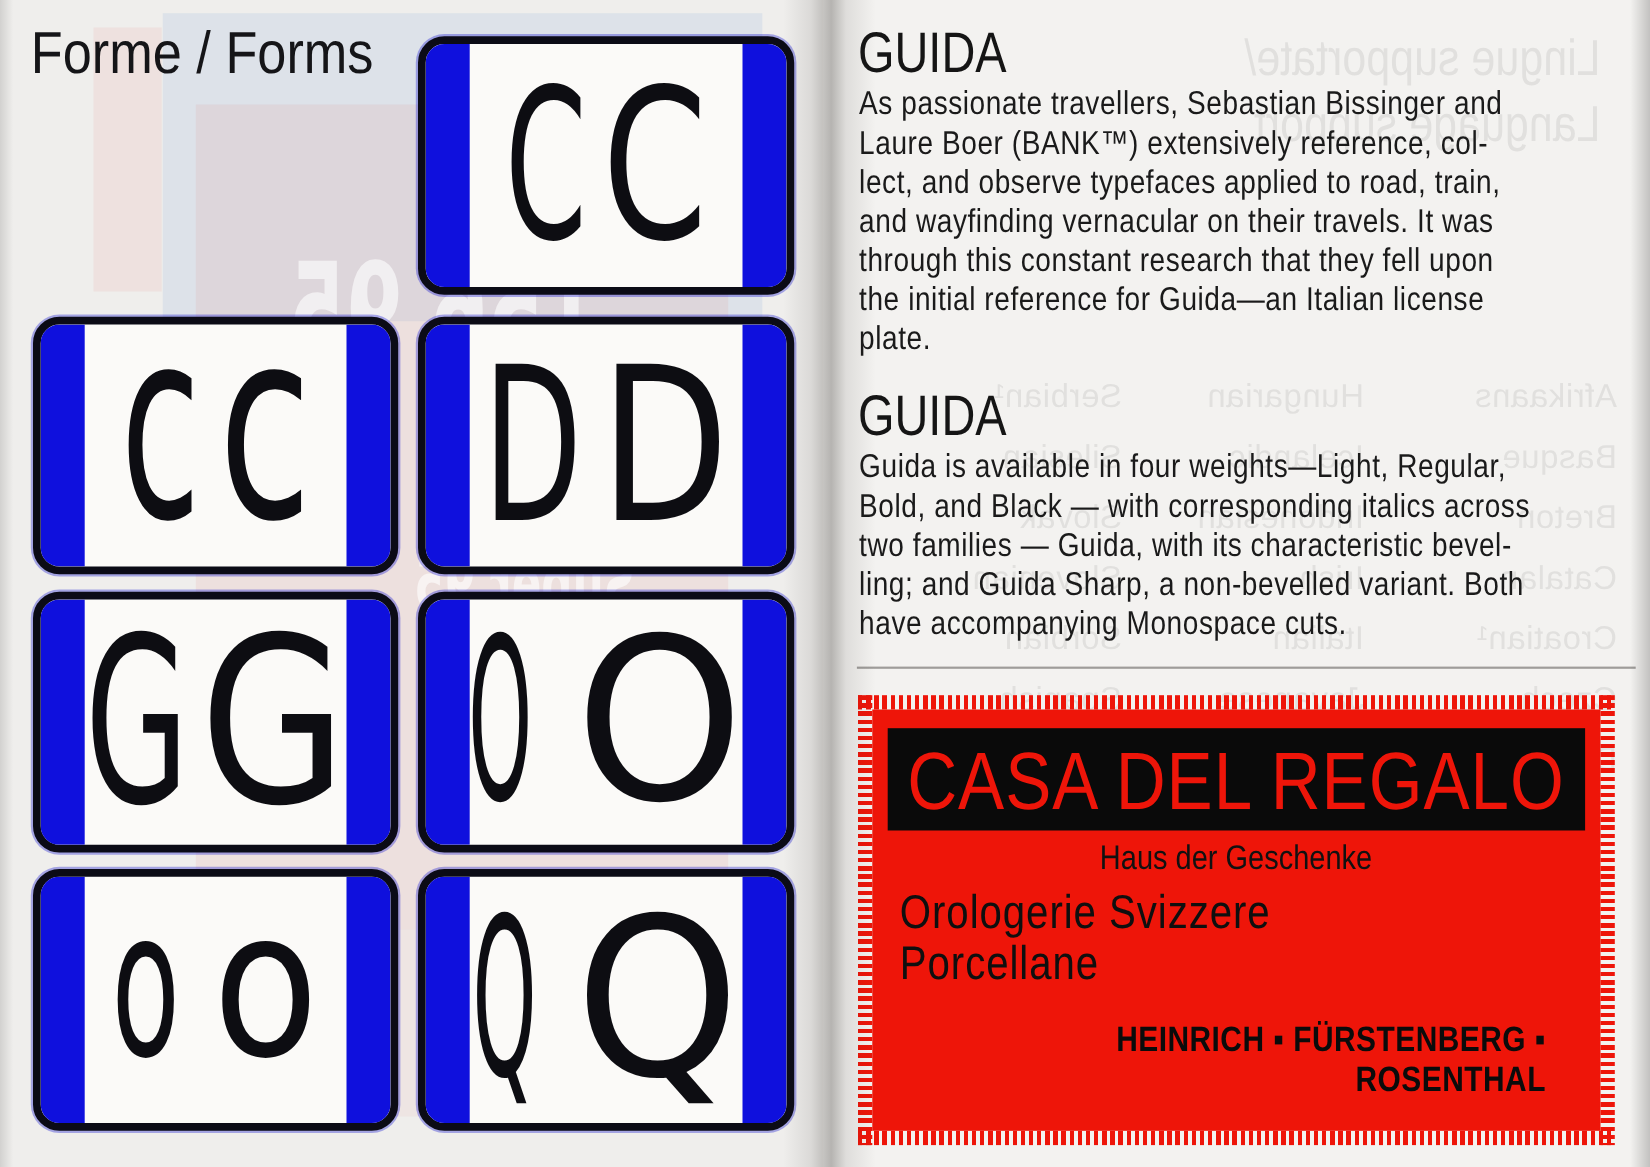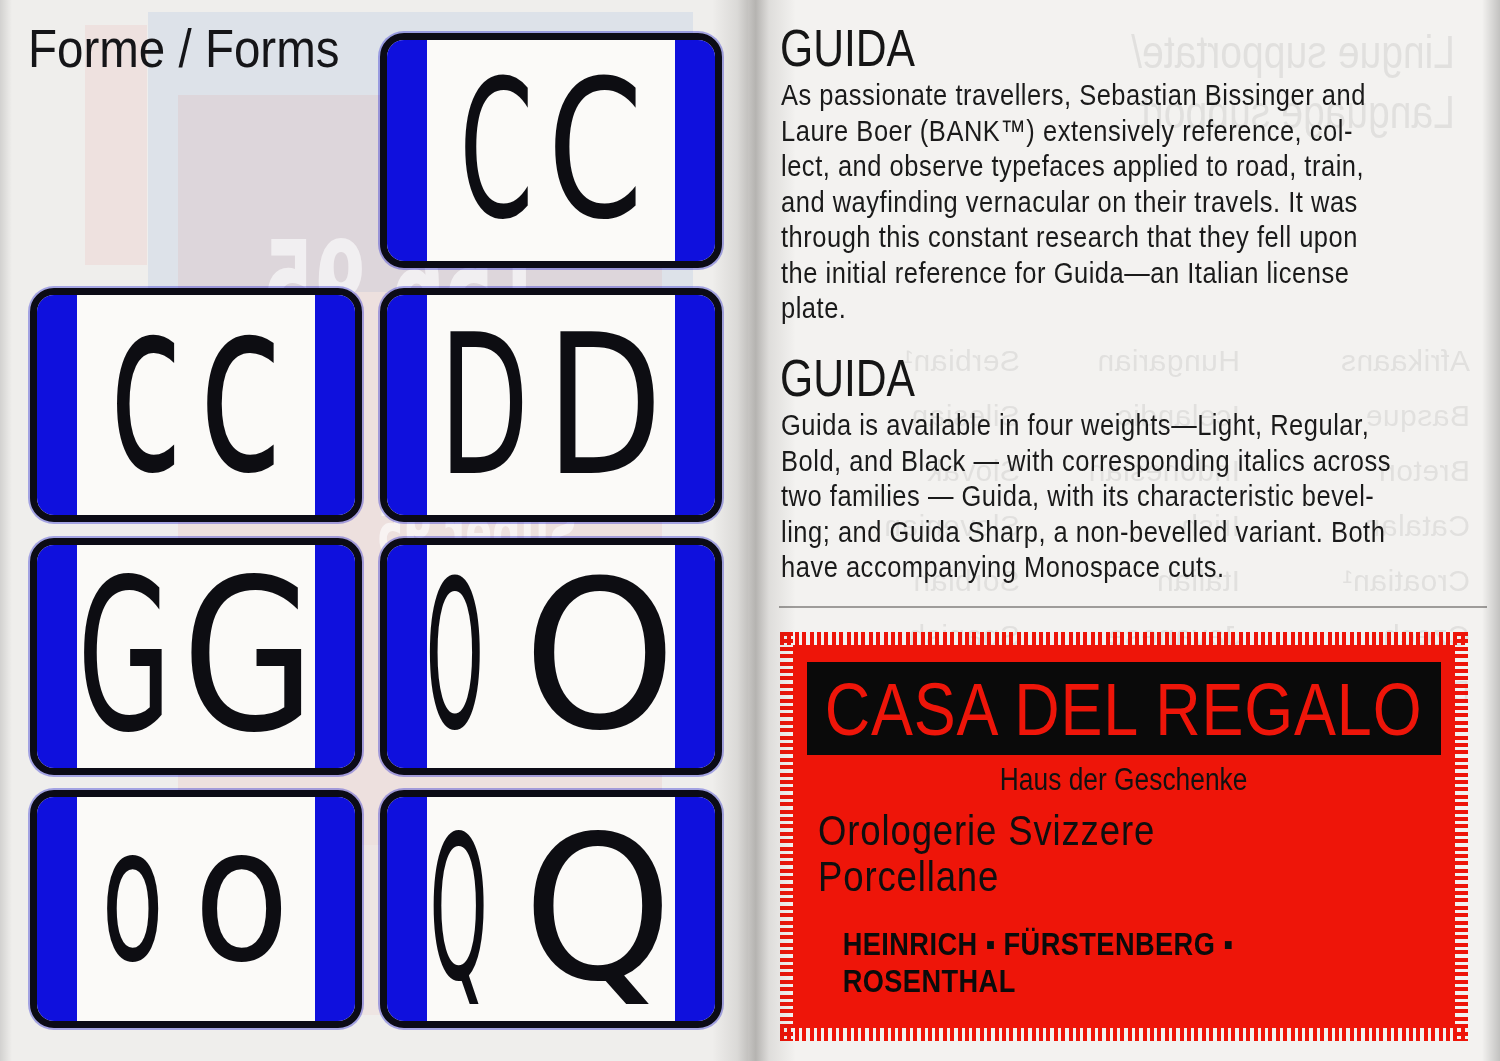--- a/index.html
+++ b/index.html
@@ -94,21 +94,21 @@
   .teeth.t{top:-13px;}.teeth.b{bottom:-13px;}.teeth.le{left:-13px;}.teeth.ri{right:-13px;}
   #ad-banner{position:absolute;left:14px;top:17px;width:634px;height:93px;background:#0a0a0a;
     display:flex;align-items:center;justify-content:center;}
   #ad-title{color:#ee1509;font-size:74px;line-height:74px;white-space:nowrap;
     transform:scaleX(.85);letter-spacing:1px;padding-top:2px;}
   #ad-subtitle{position:absolute;left:0;top:118px;width:100%;text-align:center;color:#111;
     font-size:31px;line-height:34px;}
   #ad-subtitle>span{display:inline-block;transform:scaleX(.85);}
   #ad-products{position:absolute;left:25px;top:162px;color:#0f0f0f;font-size:43px;line-height:46px;
     white-space:pre-line;transform:scaleX(.85);transform-origin:left top;letter-spacing:1px;}
-  #ad-brands{position:absolute;left:0;top:281px;width:100%;text-align:left;color:#0b0b0b;
+  #ad-brands{position:absolute;left:0;top:281px;width:100%;text-align:right;color:#0b0b0b;
     font-size:32px;font-weight:bold;}
   #ad-brands>span{display:inline-block;transform:scaleX(.85);letter-spacing:.5px;}
   #ad-address{position:absolute;left:0;top:327px;width:100%;text-align:center;color:#101010;
     font-size:27px;font-style:italic;}
   #ad-address>span{display:inline-block;transform:scaleX(.85);}
   #ad-address .city{font-weight:bold;}
 </style>
 </head>
 <body>
 

